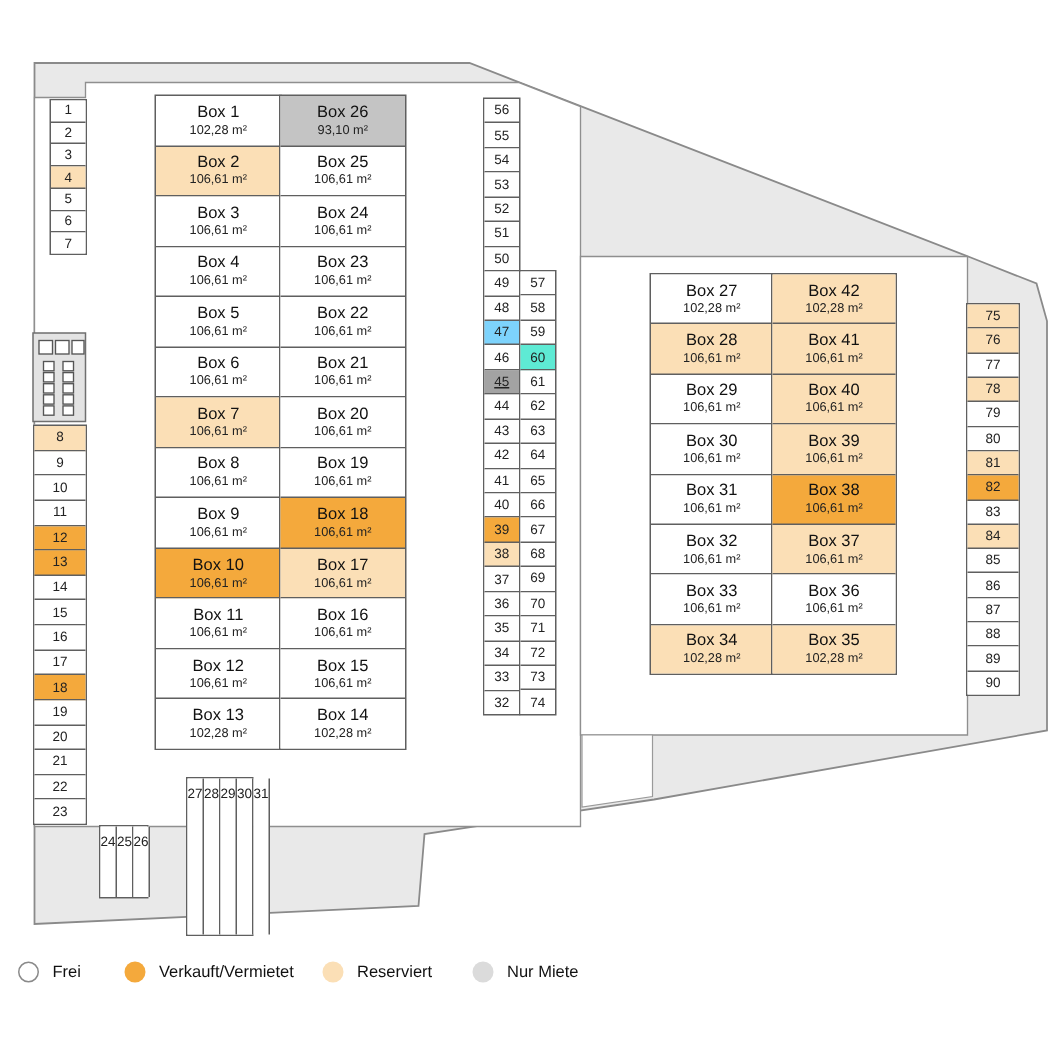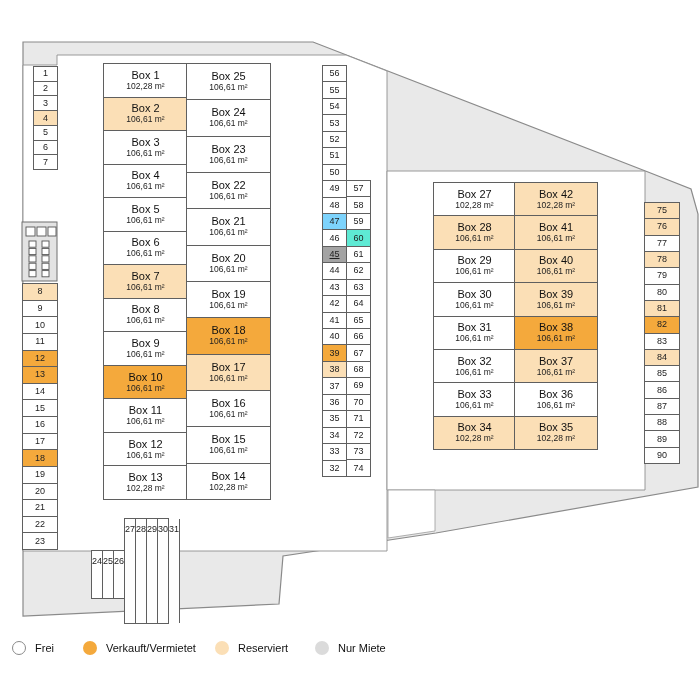--- a/index.html
+++ b/index.html
@@ -89,21 +89,21 @@
         <div class="cell" style="background: rgb(255, 255, 255);">15</div>
         <div class="cell" style="background: rgb(255, 255, 255);">16</div>
         <div class="cell" style="background: rgb(255, 255, 255);">17</div>
         <div class="cell" style="background: rgb(244, 169, 60);">18</div>
         <div class="cell" style="background: rgb(255, 255, 255);">19</div>
         <div class="cell" style="background: rgb(255, 255, 255);">20</div>
         <div class="cell" style="background: rgb(255, 255, 255);">21</div>
         <div class="cell" style="background: rgb(255, 255, 255);">22</div>
         <div class="cell" style="background: rgb(255, 255, 255);">23</div>
       </div>
-      <div class="cellstrip horiz" style="left: 91px; top: 550px; width: 33px; height: 49px;">
+      <div class="cellstrip horiz" style="left: 66px; top: 550px; width: 33px; height: 49px;">
         <div class="cell" style="background: rgb(255, 255, 255);">24</div>
         <div class="cell" style="background: rgb(255, 255, 255);">25</div>
         <div class="cell" style="background: rgb(255, 255, 255);">26</div>
       </div>
       <div class="cellstrip horiz" style="left: 124px; top: 518px; width: 45px; height: 106px;">
         <div class="cell" style="background: rgb(255, 255, 255);">27</div>
         <div class="cell" style="background: rgb(255, 255, 255);">28</div>
         <div class="cell" style="background: rgb(255, 255, 255);">29</div>
         <div class="cell" style="background: rgb(255, 255, 255);">30</div>
         <div class="cell" style="background: rgb(255, 255, 255);">31</div>
@@ -221,20 +221,24 @@
         <div class="gridrow" style="background: rgb(255, 255, 255);">
           <div class="bname">Box 12</div>
           <div class="barea">106,61 m²</div>
         </div>
         <div class="gridrow" style="background: rgb(255, 255, 255);">
           <div class="bname">Box 13</div>
           <div class="barea">102,28 m²</div>
         </div>
       </div>
       <div class="gridcol" style="left: 186px; top: 63px; width: 85px; height: 437px;">
+        <div class="gridrow" style="background: rgb(196, 196, 196);">
+          <div class="bname">Box 26</div>
+          <div class="barea">93,10 m²</div>
+        </div>
         <div class="gridrow" style="background: rgb(255, 255, 255);">
           <div class="bname">Box 25</div>
           <div class="barea">106,61 m²</div>
         </div>
         <div class="gridrow" style="background: rgb(255, 255, 255);">
           <div class="bname">Box 24</div>
           <div class="barea">106,61 m²</div>
         </div>
         <div class="gridrow" style="background: rgb(255, 255, 255);">
           <div class="bname">Box 23</div>

